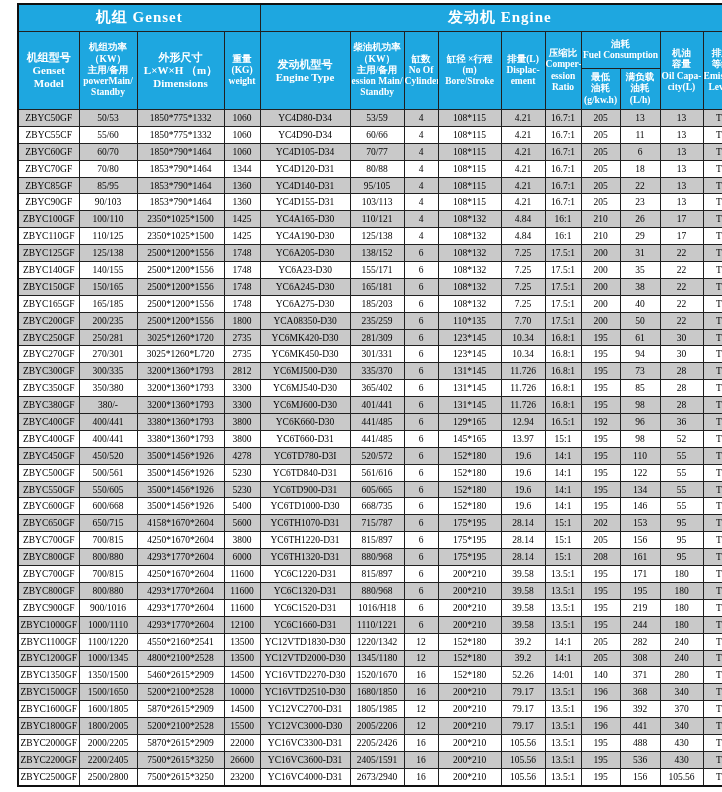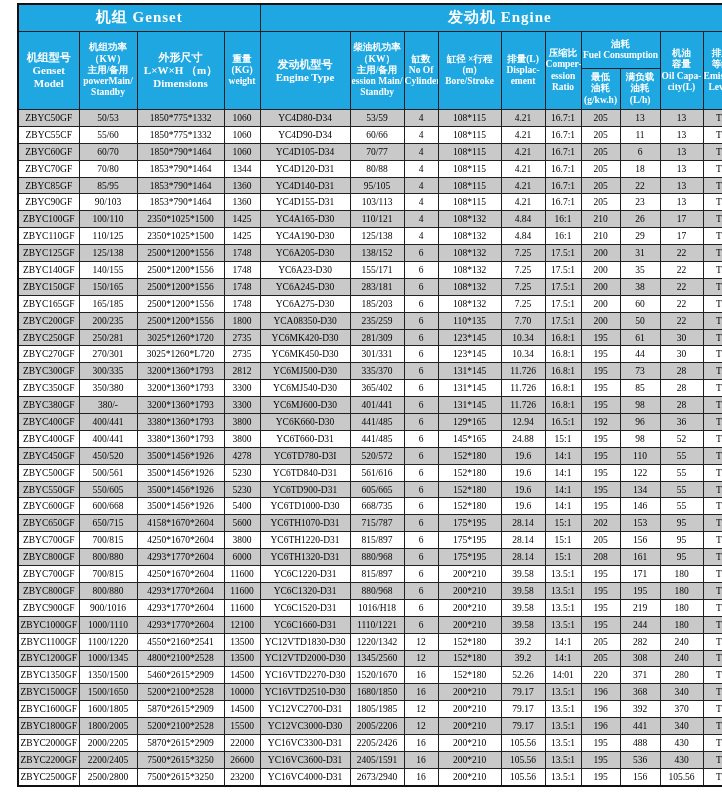--- a/index.html
+++ b/index.html
@@ -273,21 +273,21 @@
           <td>35</td>
           <td>22</td>
           <td>T3</td>
         </tr>
         <tr class="gray">
           <td>ZBYC150GF</td>
           <td>150/165</td>
           <td>2500*1200*1556</td>
           <td>1748</td>
           <td>YC6A245-D30</td>
-          <td>283/181</td>
+          <td>165/181</td>
           <td>6</td>
           <td>108*132</td>
           <td>7.25</td>
           <td>17.5:1</td>
           <td>200</td>
           <td>38</td>
           <td>22</td>
           <td>T3</td>
         </tr>
         <tr>
@@ -295,21 +295,21 @@
           <td>165/185</td>
           <td>2500*1200*1556</td>
           <td>1748</td>
           <td>YC6A275-D30</td>
           <td>185/203</td>
           <td>6</td>
           <td>108*132</td>
           <td>7.25</td>
           <td>17.5:1</td>
           <td>200</td>
-          <td>60</td>
+          <td>40</td>
           <td>22</td>
           <td>T3</td>
         </tr>
         <tr class="gray">
           <td>ZBYC200GF</td>
           <td>200/235</td>
           <td>2500*1200*1556</td>
           <td>1800</td>
           <td>YCA08350-D30</td>
           <td>235/259</td>
@@ -343,21 +343,21 @@
           <td>270/301</td>
           <td>3025*1260*L720</td>
           <td>2735</td>
           <td>YC6MK450-D30</td>
           <td>301/331</td>
           <td>6</td>
           <td>123*145</td>
           <td>10.34</td>
           <td>16.8:1</td>
           <td>195</td>
-          <td>44</td>
+          <td>94</td>
           <td>30</td>
           <td>T3</td>
         </tr>
         <tr class="gray">
           <td>ZBYC300GF</td>
           <td>300/335</td>
           <td>3200*1360*1793</td>
           <td>2812</td>
           <td>YC6MJ500-D30</td>
           <td>335/370</td>
@@ -420,21 +420,21 @@
         </tr>
         <tr>
           <td>ZBYC400GF</td>
           <td>400/441</td>
           <td>3380*1360*1793</td>
           <td>3800</td>
           <td>YC6T660-D31</td>
           <td>441/485</td>
           <td>6</td>
           <td>145*165</td>
-          <td>24.88</td>
+          <td>13.97</td>
           <td>15:1</td>
           <td>195</td>
           <td>98</td>
           <td>52</td>
           <td>T3</td>
         </tr>
         <tr class="gray">
           <td>ZBYC450GF</td>
           <td>450/520</td>
           <td>3500*1456*1926</td>
@@ -625,42 +625,42 @@
           <td>282</td>
           <td>240</td>
           <td>T3</td>
         </tr>
         <tr class="gray">
           <td>ZBYC1200GF</td>
           <td>1000/1345</td>
           <td>4800*2100*2528</td>
           <td>13500</td>
           <td>YC12VTD2000-D30</td>
-          <td>1345/2560</td>
+          <td>1345/1180</td>
           <td>12</td>
           <td>152*180</td>
           <td>39.2</td>
           <td>14:1</td>
           <td>205</td>
           <td>308</td>
           <td>240</td>
           <td>T3</td>
         </tr>
         <tr>
           <td>ZBYC1350GF</td>
           <td>1350/1500</td>
           <td>5460*2615*2909</td>
           <td>14500</td>
           <td>YC16VTD2270-D30</td>
           <td>1520/1670</td>
           <td>16</td>
           <td>152*180</td>
           <td>52.26</td>
           <td>14:01</td>
-          <td>220</td>
+          <td>140</td>
           <td>371</td>
           <td>280</td>
           <td>T3</td>
         </tr>
         <tr class="gray">
           <td>ZBYC1500GF</td>
           <td>1500/1650</td>
           <td>5200*2100*2528</td>
           <td>10000</td>
           <td>YC16VTD2510-D30</td>

